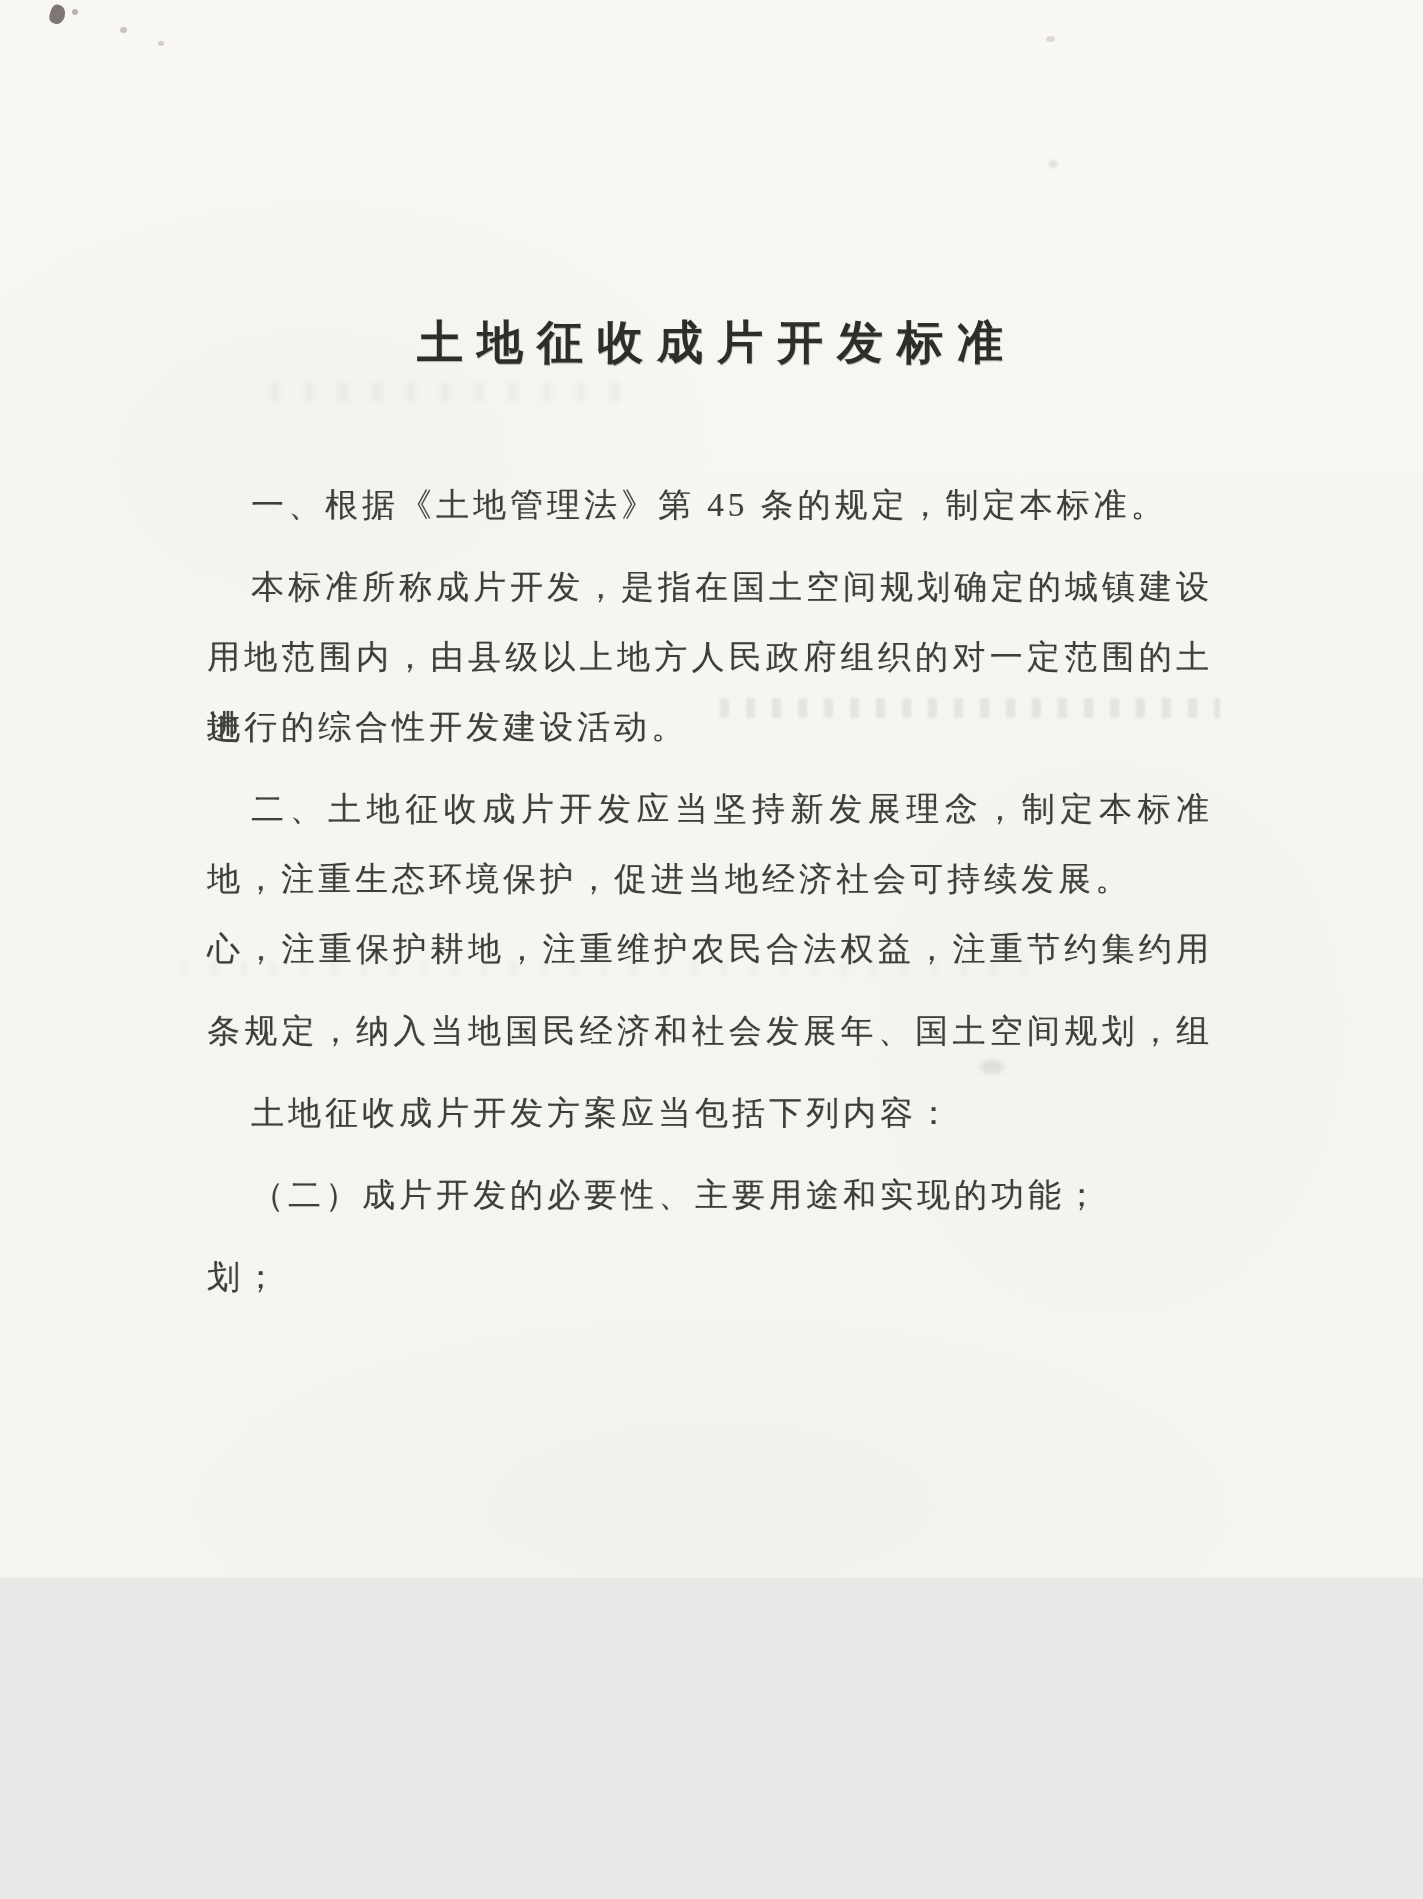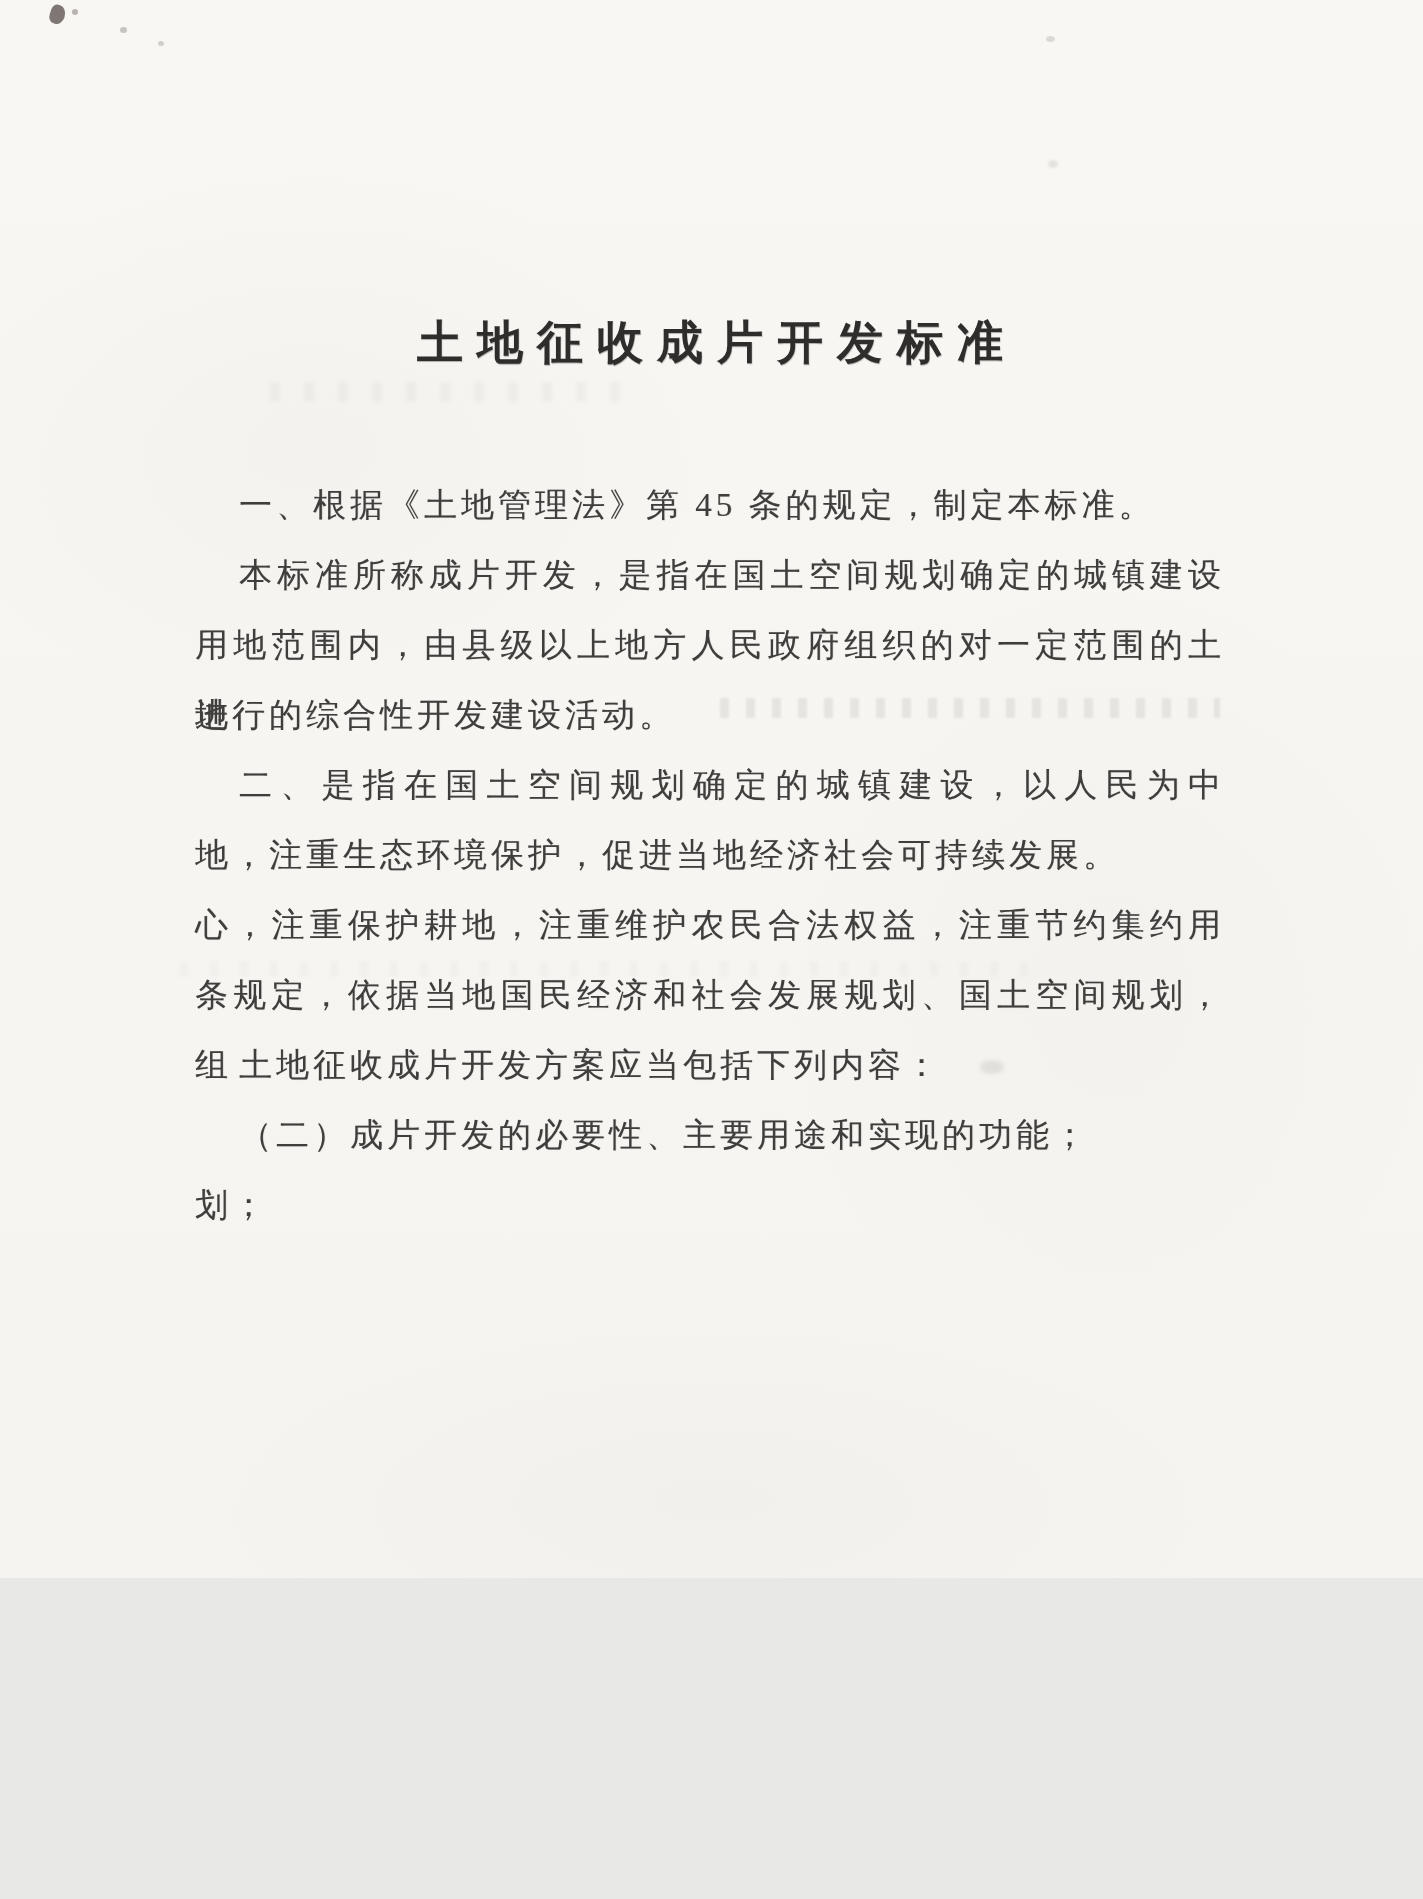--- a/index.html
+++ b/index.html
@@ -36,21 +36,21 @@
     text-align: center;
     letter-spacing: 14px;
     text-indent: 14px;
     color: #2e2d2b;
     text-shadow: 0.5px 0.5px 0.8px rgba(46,45,43,0.35);
   }
   .body-text {
     margin-top: 96px;
   }
   .body-text p {
-    margin: 0;
+    margin: 12px;
     padding: 0;
   }
   .ln {
     height: 70px;
     line-height: 70px;
     font-size: 33px;
     letter-spacing: 4px;
     white-space: nowrap;
     overflow: visible;
     color: #3f3e3c;
@@ -125,27 +125,27 @@
         <span class="ln indent" style="display:block">一、根据《土地管理法》第 45 条的规定，制定本标准。</span>
       </p>
 
       <p>
         <span class="ln indent fill" style="display:block">本标准所称成片开发，是指在国土空间规划确定的城镇建设</span>
         <span class="ln fill" style="display:block">用地范围内，由县级以上地方人民政府组织的对一定范围的土地</span>
         <span class="ln" style="display:block">进行的综合性开发建设活动。</span>
       </p>
 
       <p>
-        <span class="ln indent fill" style="display:block">二、是指在国土空间规划确定的城镇建设，以人民为中</span>
+        <span class="ln indent fill" style="display:block">二、土地征收成片开发应当坚持新发展理念，制定本标准</span>
         <span class="ln" style="display:block">地，注重生态环境保护，促进当地经济社会可持续发展。</span>
         <span class="ln fill" style="display:block">心，注重保护耕地，注重维护农民合法权益，注重节约集约用</span>
       </p>
 
       <p>
-        <span class="ln fill" style="display:block">条规定，依据当地国民经济和社会发展规划、国土空间规划，组</span>
+        <span class="ln fill" style="display:block">条规定，纳入当地国民经济和社会发展年、国土空间规划，组</span>
       </p>
 
       <p>
         <span class="ln indent" style="display:block">土地征收成片开发方案应当包括下列内容：</span>
       </p>
 
 
       <p>
         <span class="ln indent" style="display:block">（二）成片开发的必要性、主要用途和实现的功能；</span>
       </p>

